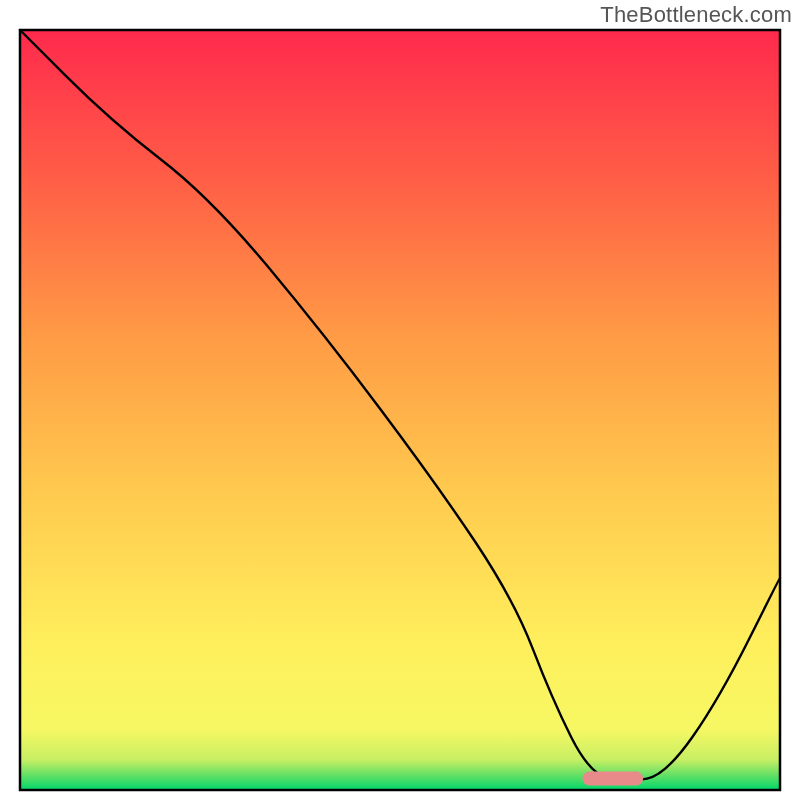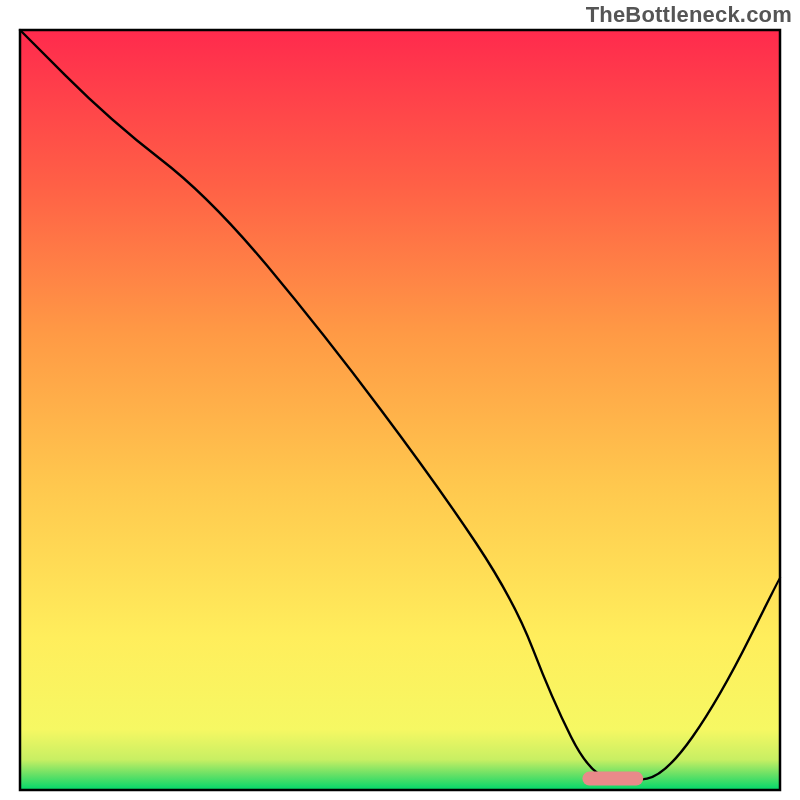--- a/index.html
+++ b/index.html
@@ -14,21 +14,21 @@
     position: relative;
     width: 800px;
     height: 800px;
   }
   .watermark {
     position: absolute;
     top: 2px;
     right: 8px;
     color: #555555;
     font-size: 22px;
-    font-weight: 700;
+    font-weight: 400;
     font-family: Arial, Helvetica, sans-serif;
     letter-spacing: 0.2px;
   }
   svg {
     display: block;
   }
 </style>
 </head>
 <body>
 

